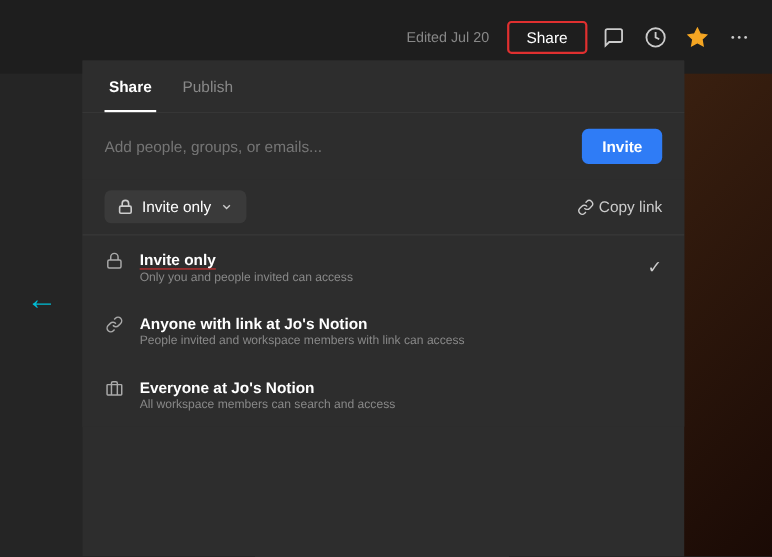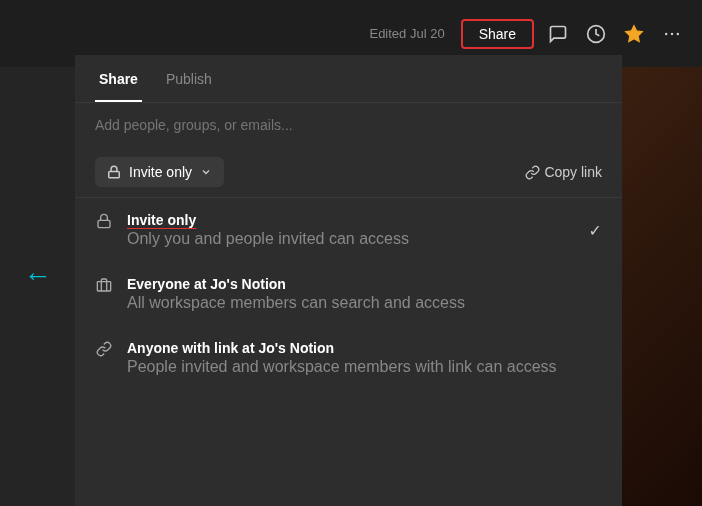--- a/index.html
+++ b/index.html
@@ -238,21 +238,21 @@
       color: #fff;
     }
 
     .dropdown-item.selected .item-title {
       text-decoration: underline;
       text-decoration-color: #e03030;
       text-underline-offset: 3px;
     }
 
     .dropdown-item .item-desc {
-      font-size: 16px;
+      font-size: 11px;
       color: #888;
       margin-top: 2px;
     }
 
     .checkmark {
       color: #ccc;
       font-size: 16px;
       align-self: center;
     }
   </style>
@@ -301,20 +301,21 @@
     <div class="tab active">
       <span>Share</span>
     </div>
     <div class="tab inactive">
       <span>Publish</span>
     </div>
   </div>
 
   <div class="invite-section">
     <input class="invite-input" type="text" placeholder="Add people, groups, or emails..." style="">
+    <button class="invite-button">Invite</button>
   </div>
 
   <div class="access-row">
     <button class="invite-only-btn">
       <svg width="14" height="14" viewBox="0 0 24 24" fill="none" stroke="#ccc" stroke-width="2.5">
         <rect x="3" y="11" width="18" height="11" rx="2" ry="2"></rect>
         <path d="M7 11V7a5 5 0 0 1 10 0v4"></path>
       </svg>
       <span>Invite only</span>
       <svg width="12" height="12" viewBox="0 0 24 24" fill="none" stroke="#ccc" stroke-width="2.5">
@@ -342,41 +343,41 @@
       <div class="item-content">
         <div class="item-title">Invite only</div>
         <div class="item-desc">Only you and people invited can access</div>
       </div>
       <span class="checkmark">✓</span>
     </div>
 
     <div class="dropdown-item">
       <span class="item-icon">
         <svg width="16" height="16" viewBox="0 0 24 24" fill="none" stroke="#aaa" stroke-width="2">
+          <path d="M10 13a5 5 0 0 0 7.54.54l3-3a5 5 0 0 0-7.07-7.07l-1.72 1.71"></path>
+          <path d="M14 11a5 5 0 0 0-7.54-.54l-3 3a5 5 0 0 0 7.07 7.07l1.71-1.71"></path>
+        </svg>
+      </span>
+      <div class="item-content">
+        <div class="item-title">Anyone with link at Jo's Notion</div>
+        <div class="item-desc">People invited and workspace members with link can access</div>
+      </div>
+    </div>
+
+    <div class="dropdown-item">
+      <span class="item-icon">
+        <svg width="16" height="16" viewBox="0 0 24 24" fill="none" stroke="#aaa" stroke-width="2">
           <rect x="2" y="7" width="20" height="14" rx="1"></rect>
           <path d="M16 21V5a2 2 0 0 0-2-2h-4a2 2 0 0 0-2 2v16"></path>
           <line x1="7" y1="11" x2="7" y2="11.01"></line>
           <line x1="17" y1="11" x2="17" y2="11.01"></line>
           <line x1="7" y1="15" x2="7" y2="15.01"></line>
           <line x1="17" y1="15" x2="17" y2="15.01"></line>
         </svg>
       </span>
       <div class="item-content">
         <div class="item-title">Everyone at Jo's Notion</div>
         <div class="item-desc">All workspace members can search and access</div>
       </div>
     </div>
 
-    <div class="dropdown-item">
-      <span class="item-icon">
-        <svg width="16" height="16" viewBox="0 0 24 24" fill="none" stroke="#aaa" stroke-width="2">
-          <path d="M10 13a5 5 0 0 0 7.54.54l3-3a5 5 0 0 0-7.07-7.07l-1.72 1.71"></path>
-          <path d="M14 11a5 5 0 0 0-7.54-.54l-3 3a5 5 0 0 0 7.07 7.07l1.71-1.71"></path>
-        </svg>
-      </span>
-      <div class="item-content">
-        <div class="item-title">Anyone with link at Jo's Notion</div>
-        <div class="item-desc">People invited and workspace members with link can access</div>
-      </div>
-    </div>
-
   </div>
 </div>
 
 </body></html>

